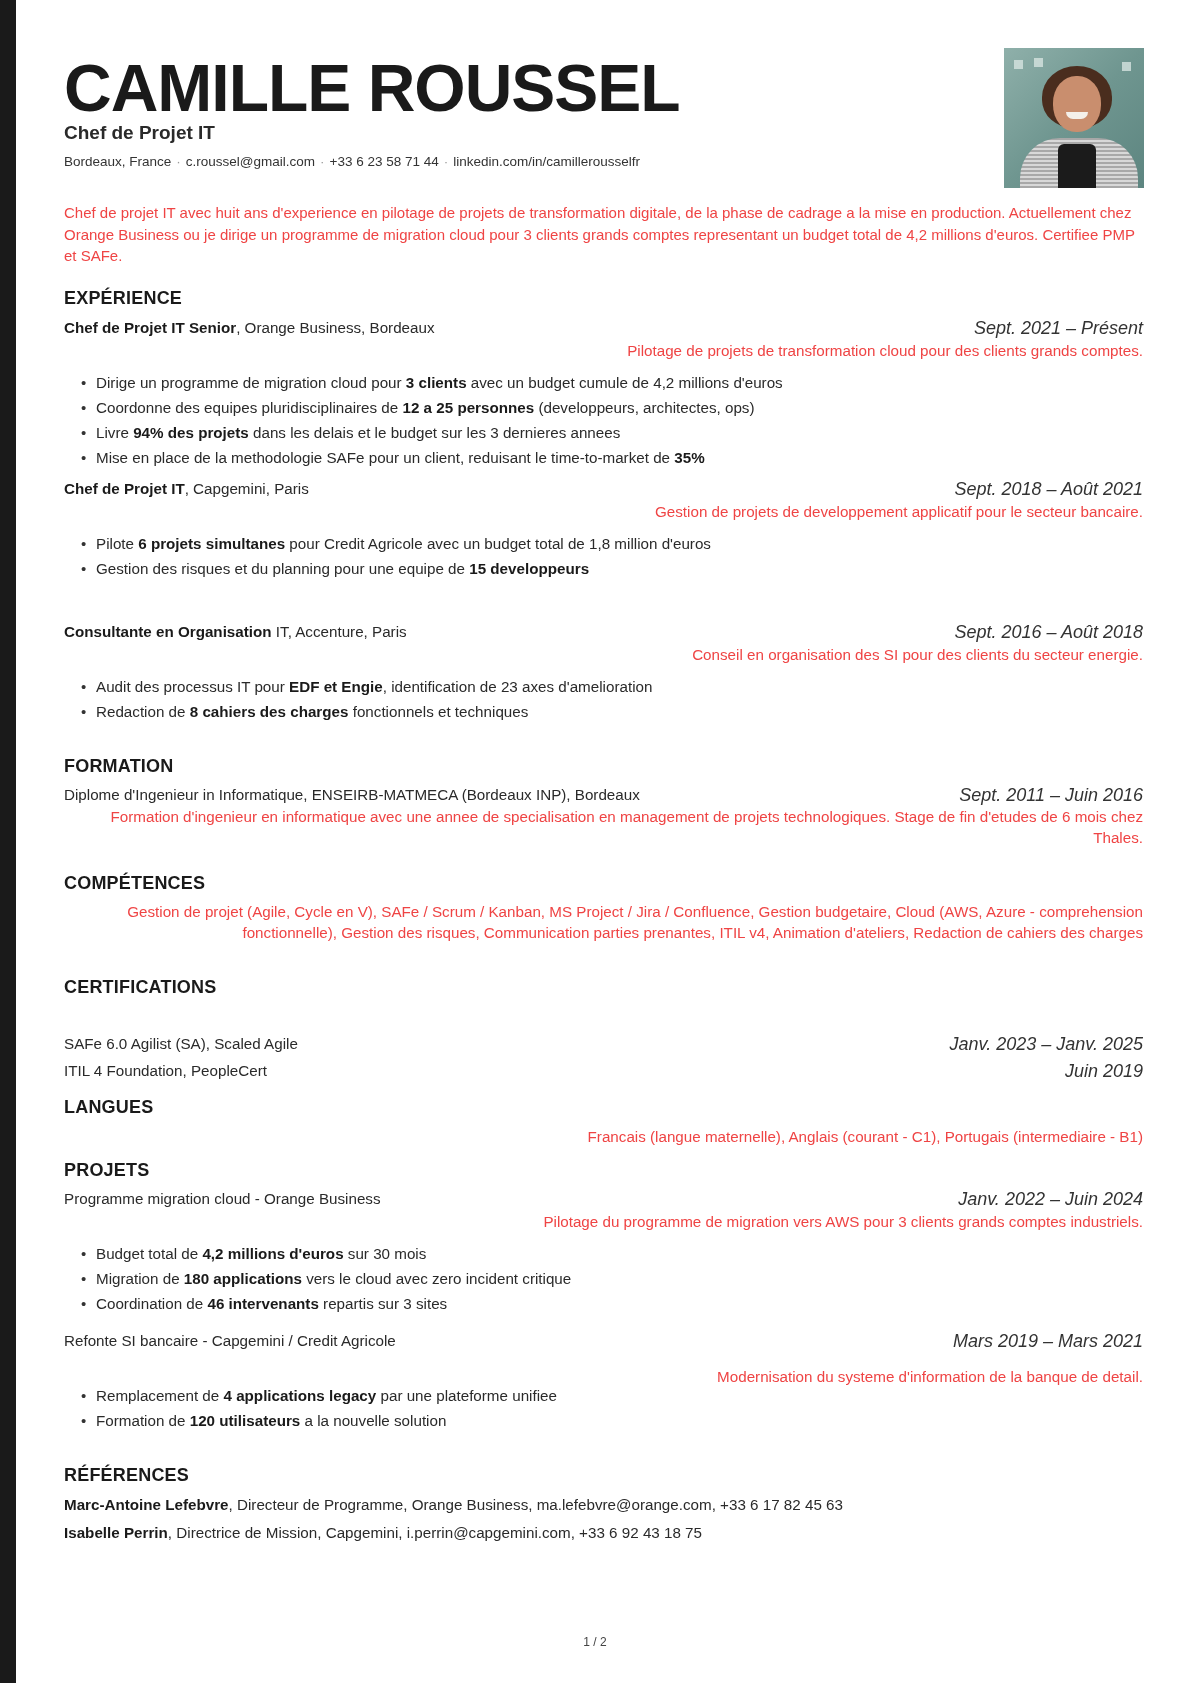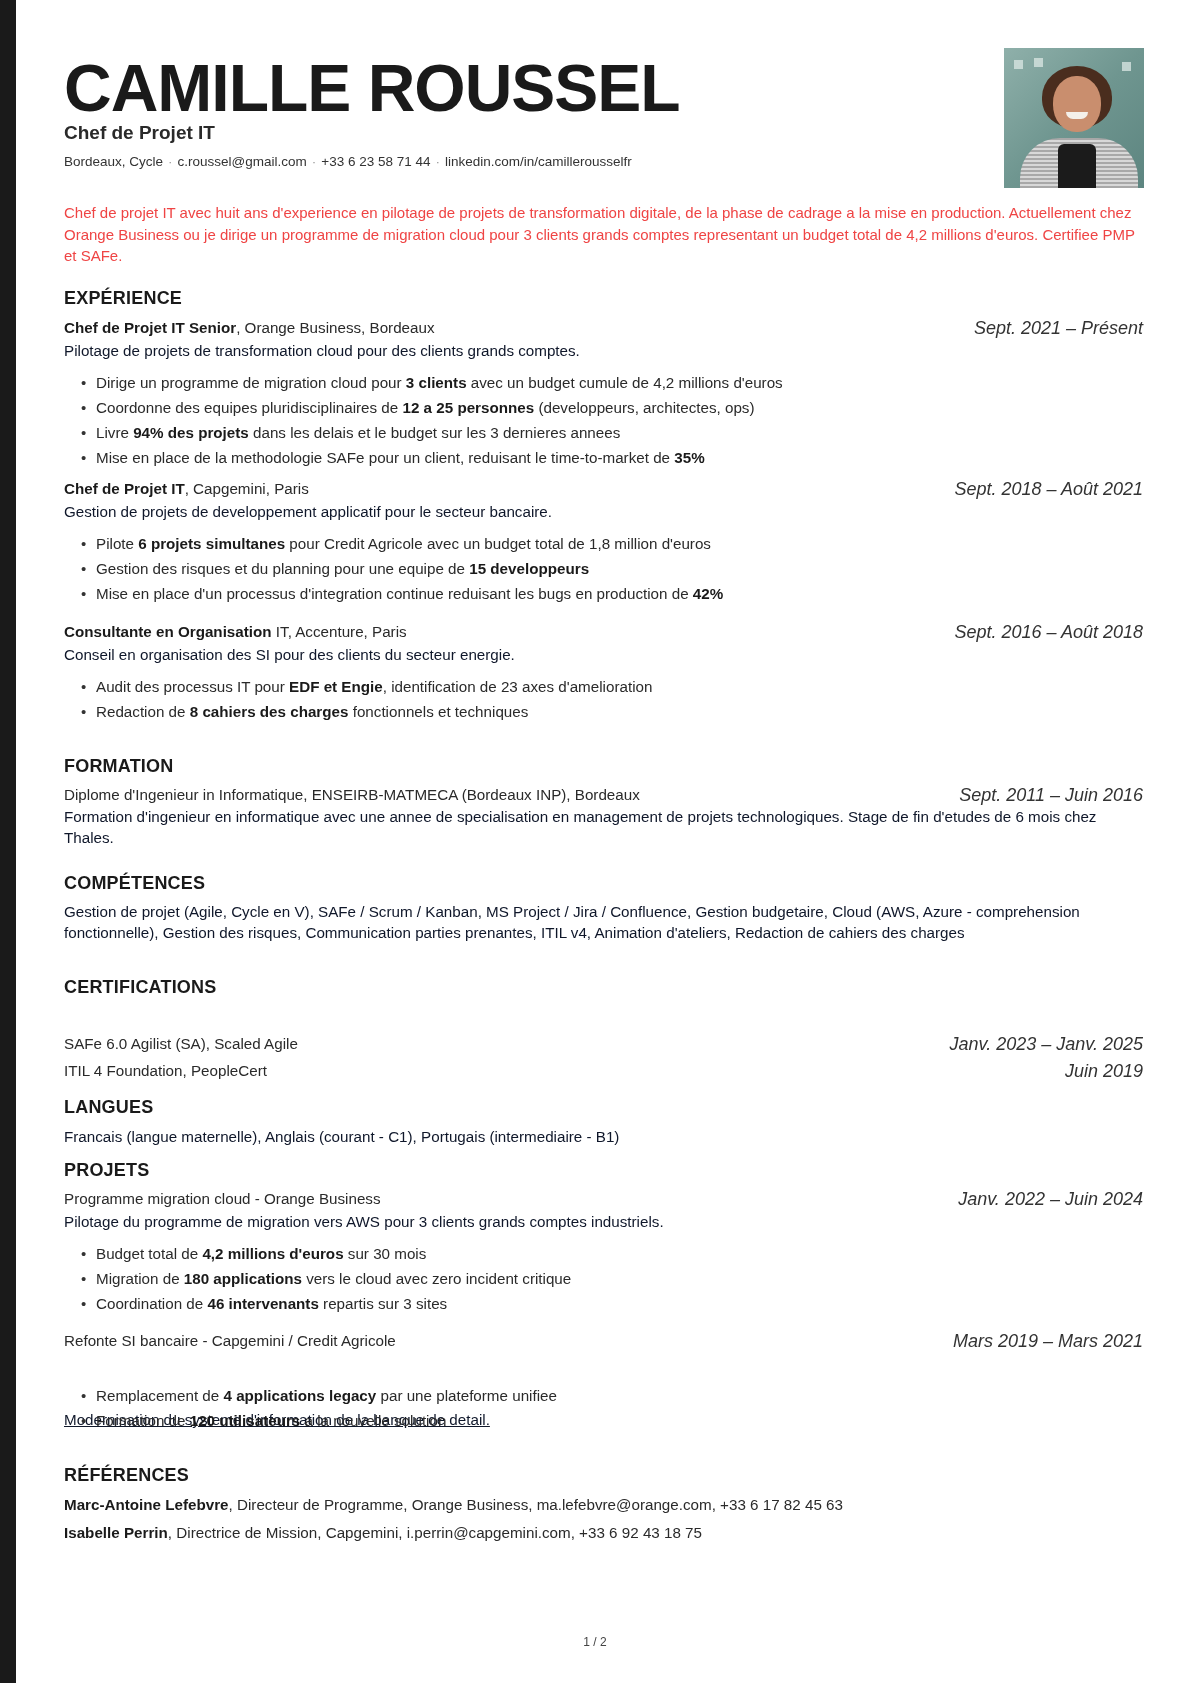--- a/index.html
+++ b/index.html
@@ -28,41 +28,41 @@
 
   
   .summary { position: absolute; top: 202px; left: 0; width: 1079px; font-size: 15px; line-height: 21.5px; color: #ef4444; }
 
   .section-title { position: absolute; left: 0; font-size: 18px; font-weight: 700; color: #1a1a1a; letter-spacing: 0.2px; }
 
   .row { position: absolute; left: 0; width: 1079px; font-size: 15.2px; color: #2a2a2a; line-height: 20px; }
   .row .date { position: absolute; right: 0; top: 0; font-style: italic; font-size: 18px; color: #333; }
   .row b { font-weight: 700; color: #1a1a1a; }
 
-  .desc { position: absolute; left: 0; width: 1079px; font-size: 15.2px; color: #0f172a; line-height: 21px; }
+  .desc { position: absolute; left: 0; width: 1079px; font-size: 15.2px; color: #ef4444; line-height: 21px; text-align: right; }
 
   .bullets { position: absolute; left: 0; width: 1079px; list-style: none; }
   .bullets li { position: relative; padding-left: 32px; font-size: 15.2px; color: #2a2a2a; height: 25px; line-height: 20px; }
   .bullets li::before { content: "•"; position: absolute; left: 17px; top: 0; color: #333; font-size: 15px; }
   .bullets li b { font-weight: 700; color: #1a1a1a; }
 
   .page-num { position: absolute; left: 0; width: 1190px; top: 1535px; text-align: center; font-size: 12px; color: #444; }
 </style>
 </head>
 <body>
 
 <div class="side-bar"></div>
 
 <div class="page">
 
   <div class="header">
     <div class="name">CAMILLE ROUSSEL</div>
     <div class="title">Chef de Projet IT</div>
     <div class="contact">
-      <span>Bordeaux, Cycle</span><span class="sep">·</span><span>c.roussel@gmail.com</span><span class="sep">·</span><span>+33 6 23 58 71 44</span><span class="sep">·</span><span>linkedin.com/in/camillerousselfr</span>
+      <span>Bordeaux, France</span><span class="sep">·</span><span>c.roussel@gmail.com</span><span class="sep">·</span><span>+33 6 23 58 71 44</span><span class="sep">·</span><span>linkedin.com/in/camillerousselfr</span>
     </div>
     <div class="photo">
       <div class="win" style="left:10px;top:12px;"></div>
       <div class="win" style="left:30px;top:10px;"></div>
       <div class="win" style="left:118px;top:14px;"></div>
       <div class="hair"></div>
       <div class="face"></div>
       <div class="smile"></div>
       <div class="jacket"></div>
       <div class="top"></div>
@@ -86,21 +86,20 @@
   </ul>
 
   <div class="row" style="top:479px;">
     <b>Chef de Projet IT</b><span>, Capgemini, Paris</span>
     <span class="date">Sept. 2018 – Août 2021</span>
   </div>
   <div class="desc" style="top:501px;">Gestion de projets de developpement applicatif pour le secteur bancaire.</div>
   <ul class="bullets" style="top:534px;">
     <li><span>Pilote </span><b>6 projets simultanes</b><span> pour Credit Agricole avec un budget total de 1,8 million d'euros</span></li>
     <li><span>Gestion des risques et du planning pour une equipe de </span><b>15 developpeurs</b><span></span></li>
-    <li><span>Mise en place d'un processus d'integration continue reduisant les bugs en production de </span><b>42%</b><span></span></li>
   </ul>
 
   <div class="row" style="top:622px;">
     <b>Consultante en Organisation</b><span> IT, Accenture, Paris</span>
     <span class="date">Sept. 2016 – Août 2018</span>
   </div>
   <div class="desc" style="top:644px;">Conseil en organisation des SI pour des clients du secteur energie.</div>
   <ul class="bullets" style="top:677px;">
     <li><span>Audit des processus IT pour </span><b>EDF et Engie</b><span>, identification de 23 axes d'amelioration</span></li>
     <li><span>Redaction de </span><b>8 cahiers des charges</b><span> fonctionnels et techniques</span></li>
@@ -138,21 +137,21 @@
   <ul class="bullets" style="top:1244px;">
     <li><span>Budget total de </span><b>4,2 millions d'euros</b><span> sur 30 mois</span></li>
     <li><span>Migration de </span><b>180 applications</b><span> vers le cloud avec zero incident critique</span></li>
     <li><span>Coordination de </span><b>46 intervenants</b><span> repartis sur 3 sites</span></li>
   </ul>
 
   <div class="row" style="top:1331px;">
     <span>Refonte SI bancaire - Capgemini / Credit Agricole</span>
     <span class="date">Mars 2019 – Mars 2021</span>
   </div>
-  <div class="desc" style="top:1409px;text-decoration:underline;">Modernisation du systeme d'information de la banque de detail.</div>
+  <div class="desc" style="top:1366px;">Modernisation du systeme d'information de la banque de detail.</div>
   <ul class="bullets" style="top:1386px;">
     <li><span>Remplacement de </span><b>4 applications legacy</b><span> par une plateforme unifiee</span></li>
     <li><span>Formation de </span><b>120 utilisateurs</b><span> a la nouvelle solution</span></li>
   </ul>
 
   <div class="section-title" style="top:1465px;">RÉFÉRENCES</div>
   <div class="row" style="top:1495px;">
     <b>Marc-Antoine Lefebvre</b><span>, Directeur de Programme, Orange Business, ma.lefebvre@orange.com, +33 6 17 82 45 63</span>
   </div>
   <div class="row" style="top:1523px;">

